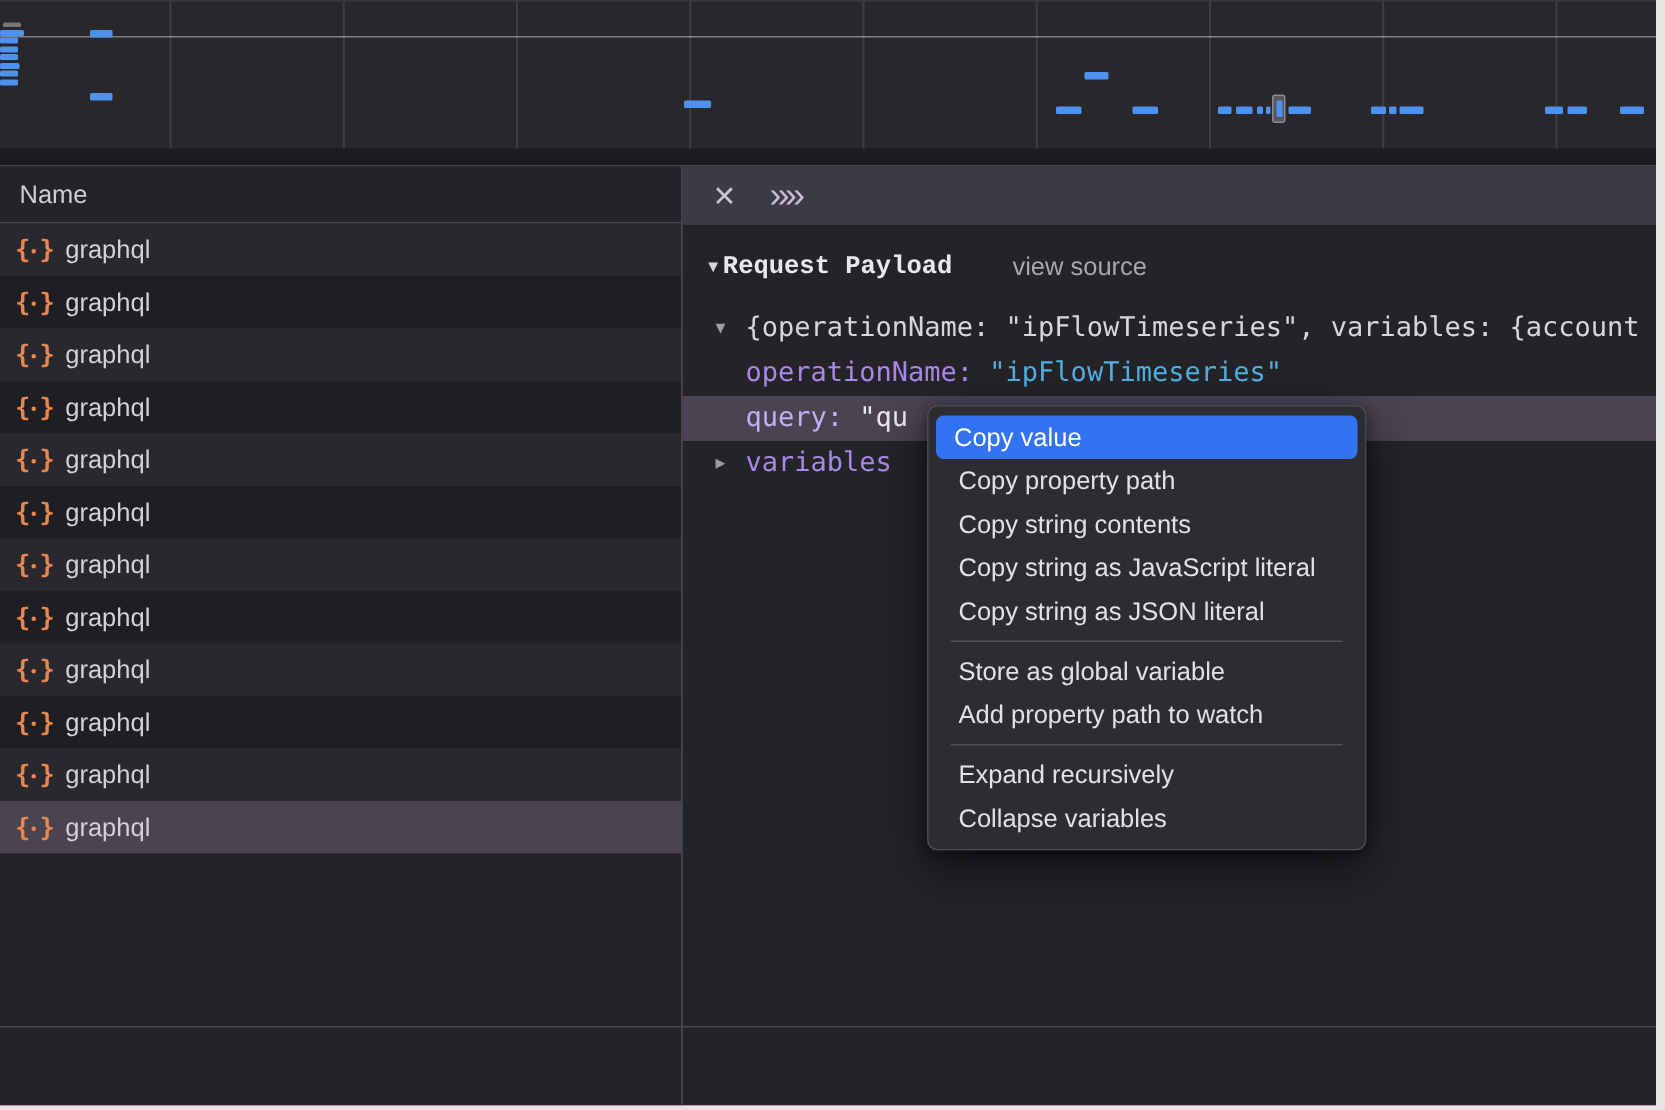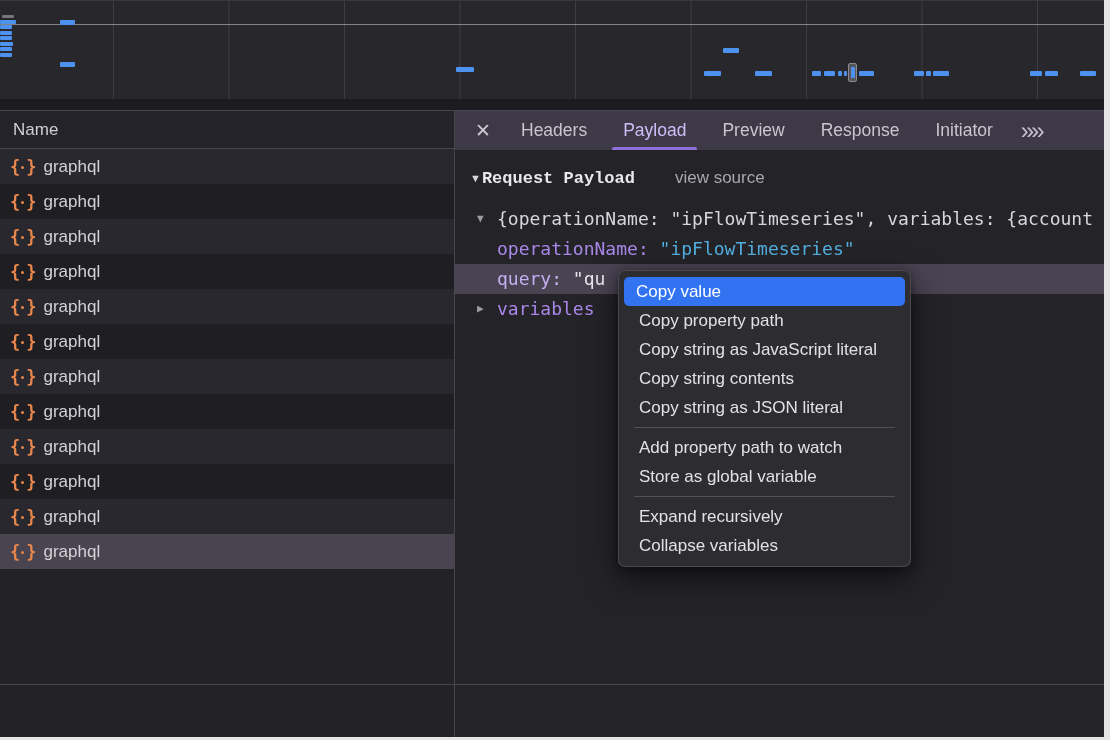--- a/index.html
+++ b/index.html
@@ -211,27 +211,20 @@
             <span>}</span>
           </span>
     <span class="req-label">graphql</span>
   </div>
       </div>
   </div>
 
   <div id="right-panel">
     <div id="tabbar">
       <span id="close-x">✕</span>
-      <span id="tabs-holder" style="display: flex;">
-          <span class="tab">Headers</span>
-          <span class="tab active">Payload</span>
-          <span class="tab">Preview</span>
-          <span class="tab">Response</span>
-          <span class="tab">Initiator</span>
-        </span>
       <span id="overflow-chevrons">»»</span>
     </div>
 
     <div id="payload-content">
       <div id="section-header">
         <span class="tri">▼</span>
         <span id="section-title">Request Payload</span>
         <span id="view-source">view source</span>
       </div>
 
@@ -251,24 +244,24 @@
         <span class="tri">▶</span><span class="k">variables</span>
       </div>
     </div>
   </div>
 
   <div id="bottom-line"></div>
 
   <div id="context-menu">
       <div class="menu-item highlighted">Copy value</div>
       <div class="menu-item">Copy property path</div>
+      <div class="menu-item">Copy string contents</div>
       <div class="menu-item">Copy string as JavaScript literal</div>
-      <div class="menu-item">Copy string contents</div>
       <div class="menu-item">Copy string as JSON literal</div>
       <div class="menu-sep"></div>
+      <div class="menu-item">Store as global variable</div>
       <div class="menu-item">Add property path to watch</div>
-      <div class="menu-item">Store as global variable</div>
       <div class="menu-sep"></div>
       <div class="menu-item">Expand recursively</div>
       <div class="menu-item">Collapse variables</div>
     </div>
 
 </div>
 
 </body></html>

